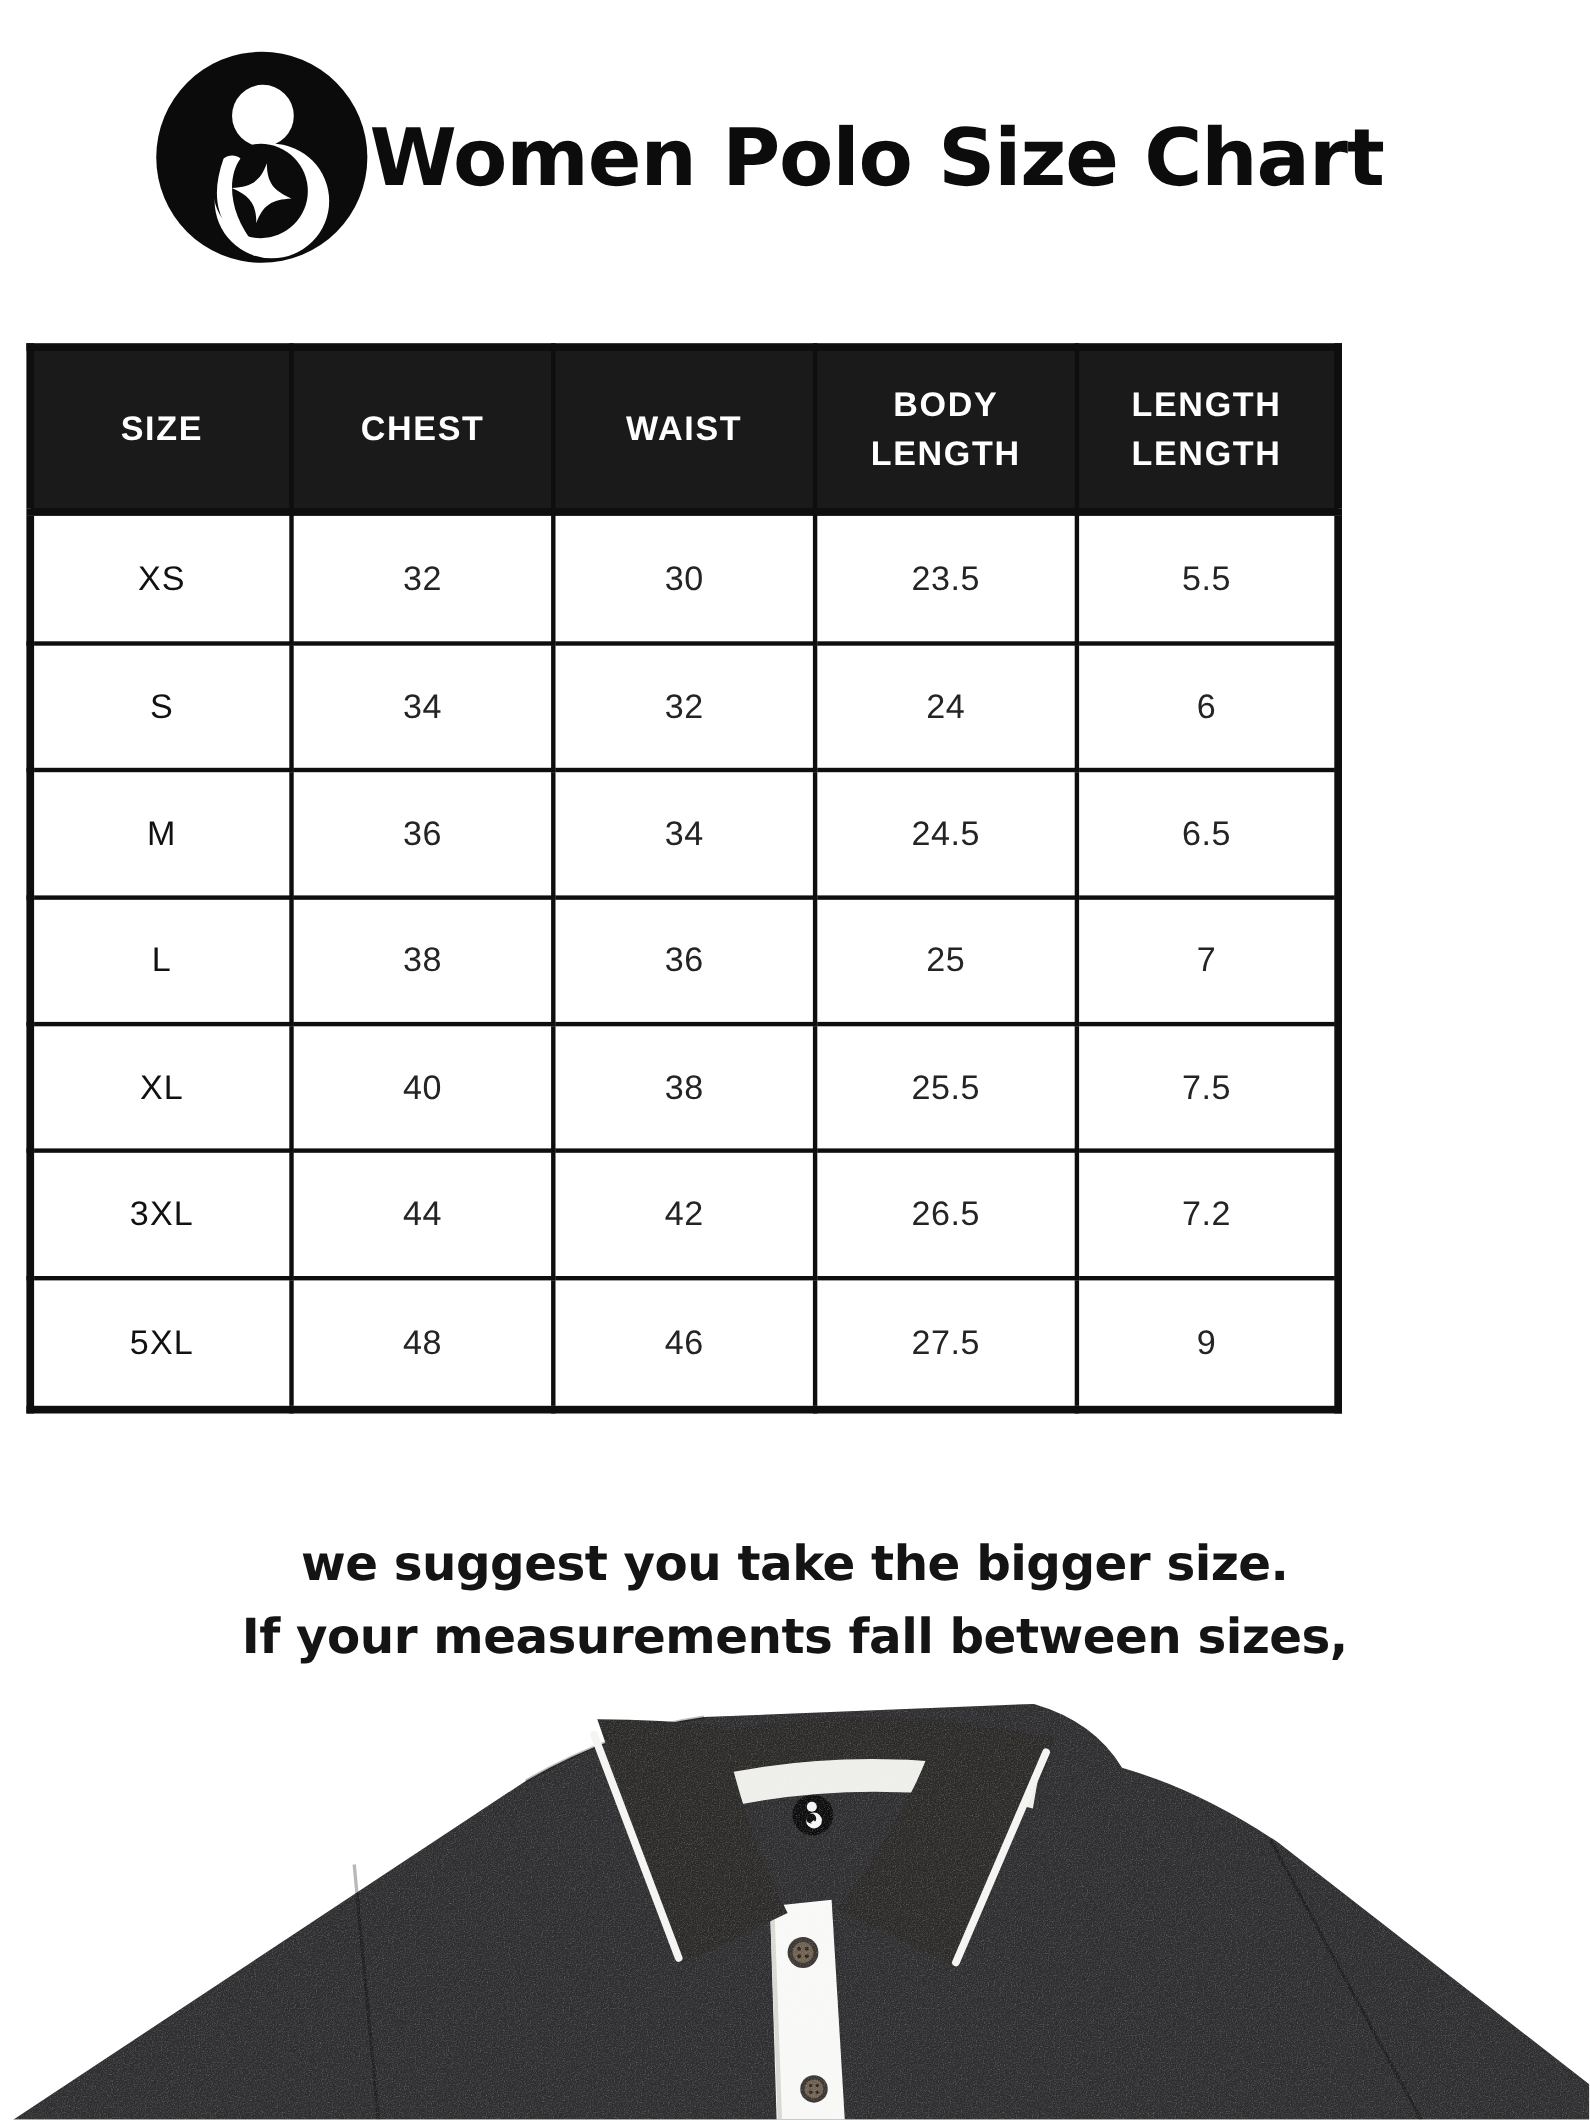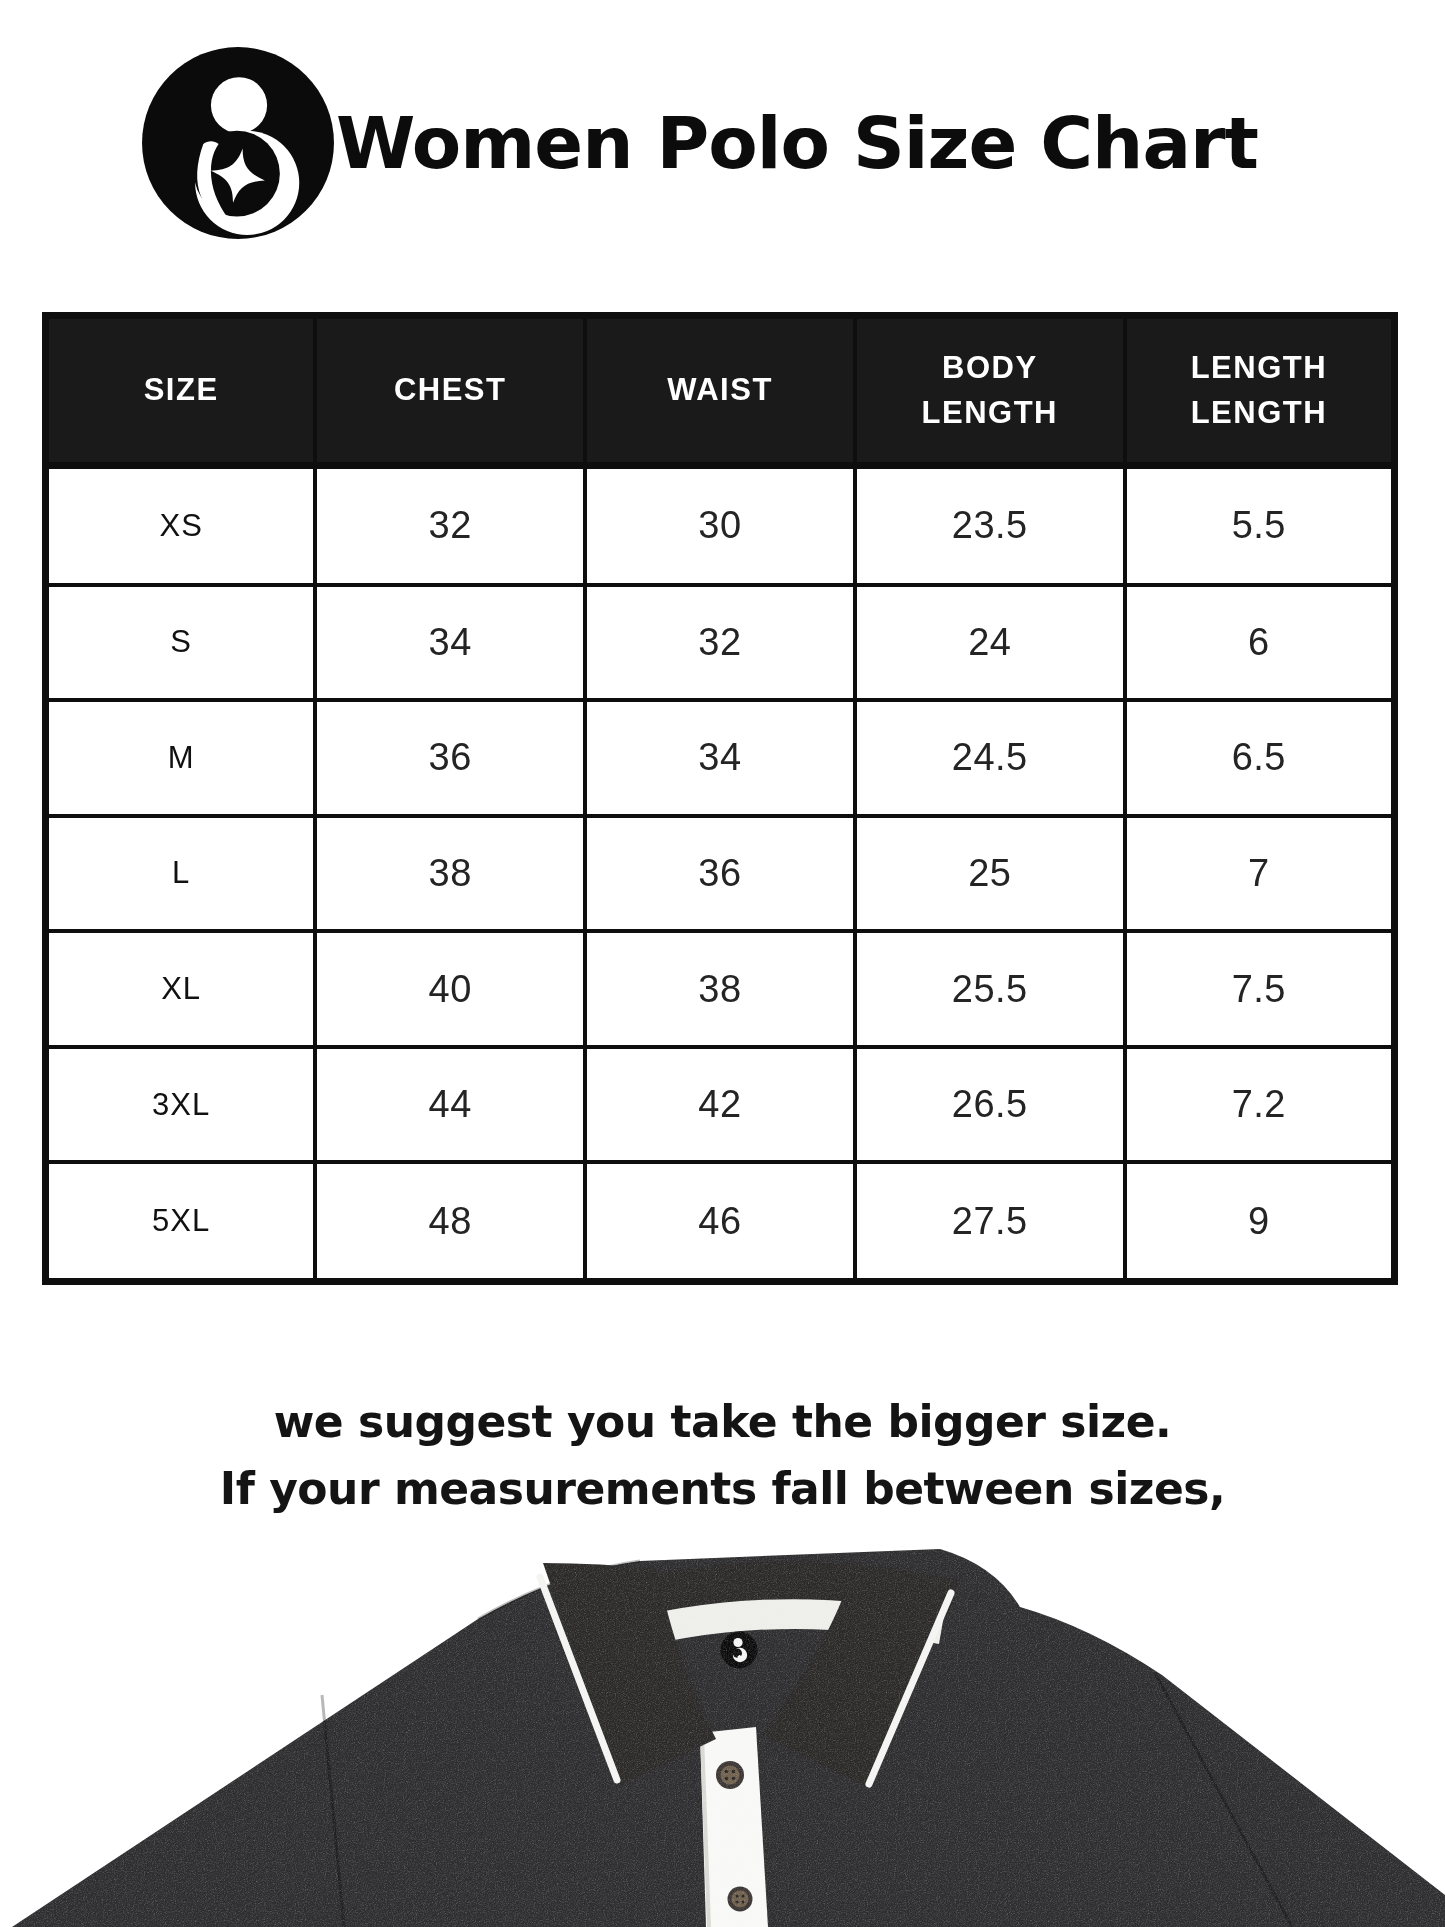--- a/index.html
+++ b/index.html
@@ -25,40 +25,40 @@
     display:flex;align-items:center;
   }
   .brand-logo{width:196px;height:196px;flex:0 0 auto;}
   .page-title{
     font-family:"DejaVu Sans","Liberation Sans",sans-serif;
     font-weight:bold;font-size:72px;letter-spacing:-1px;
     color:var(--title-color);white-space:nowrap;
   }
 
   
-  .size-table-wrap{position:absolute;left:42px;top:312px;width:1356px;height:973px;}
+  .size-table-wrap{position:absolute;left:24px;top:312px;width:1196px;height:973px;}
   table.size-table{
     width:100%;height:100%;border-collapse:collapse;table-layout:fixed;
     border:7px solid var(--table-border);
   }
   table.size-table col{width:20%;}
   table.size-table thead tr{height:150px;}
   table.size-table th{
     background:var(--header-bg);color:var(--header-text);
     font-weight:bold;font-size:31px;letter-spacing:1.5px;line-height:1.45;
     border:4px solid var(--table-border);vertical-align:middle;text-align:center;
     padding:0 34px;
   }
   table.size-table thead{border-bottom:7px solid var(--table-border);}
   table.size-table td{
     border:4px solid var(--table-border);text-align:center;vertical-align:middle;
     background:#ffffff;
   }
   td.c-size{font-weight:normal;font-size:31px;letter-spacing:1px;color:#111111;}
-  td.c-val{font-size:38px;font-weight:400;color:var(--body-text);letter-spacing:0.5px;}
+  td.c-val{font-size:31px;font-weight:400;color:var(--body-text);letter-spacing:0.5px;}
 
   
   .fit-note{
     position:absolute;left:0;top:1388px;width:100%;text-align:center;
     font-family:"DejaVu Sans","Liberation Sans",sans-serif;
     font-weight:bold;font-size:44px;line-height:67px;color:#141414;letter-spacing:-0.5px;
   }
 
   
   .product-photo{position:absolute;left:0;top:1527px;width:1445px;height:400px;}

